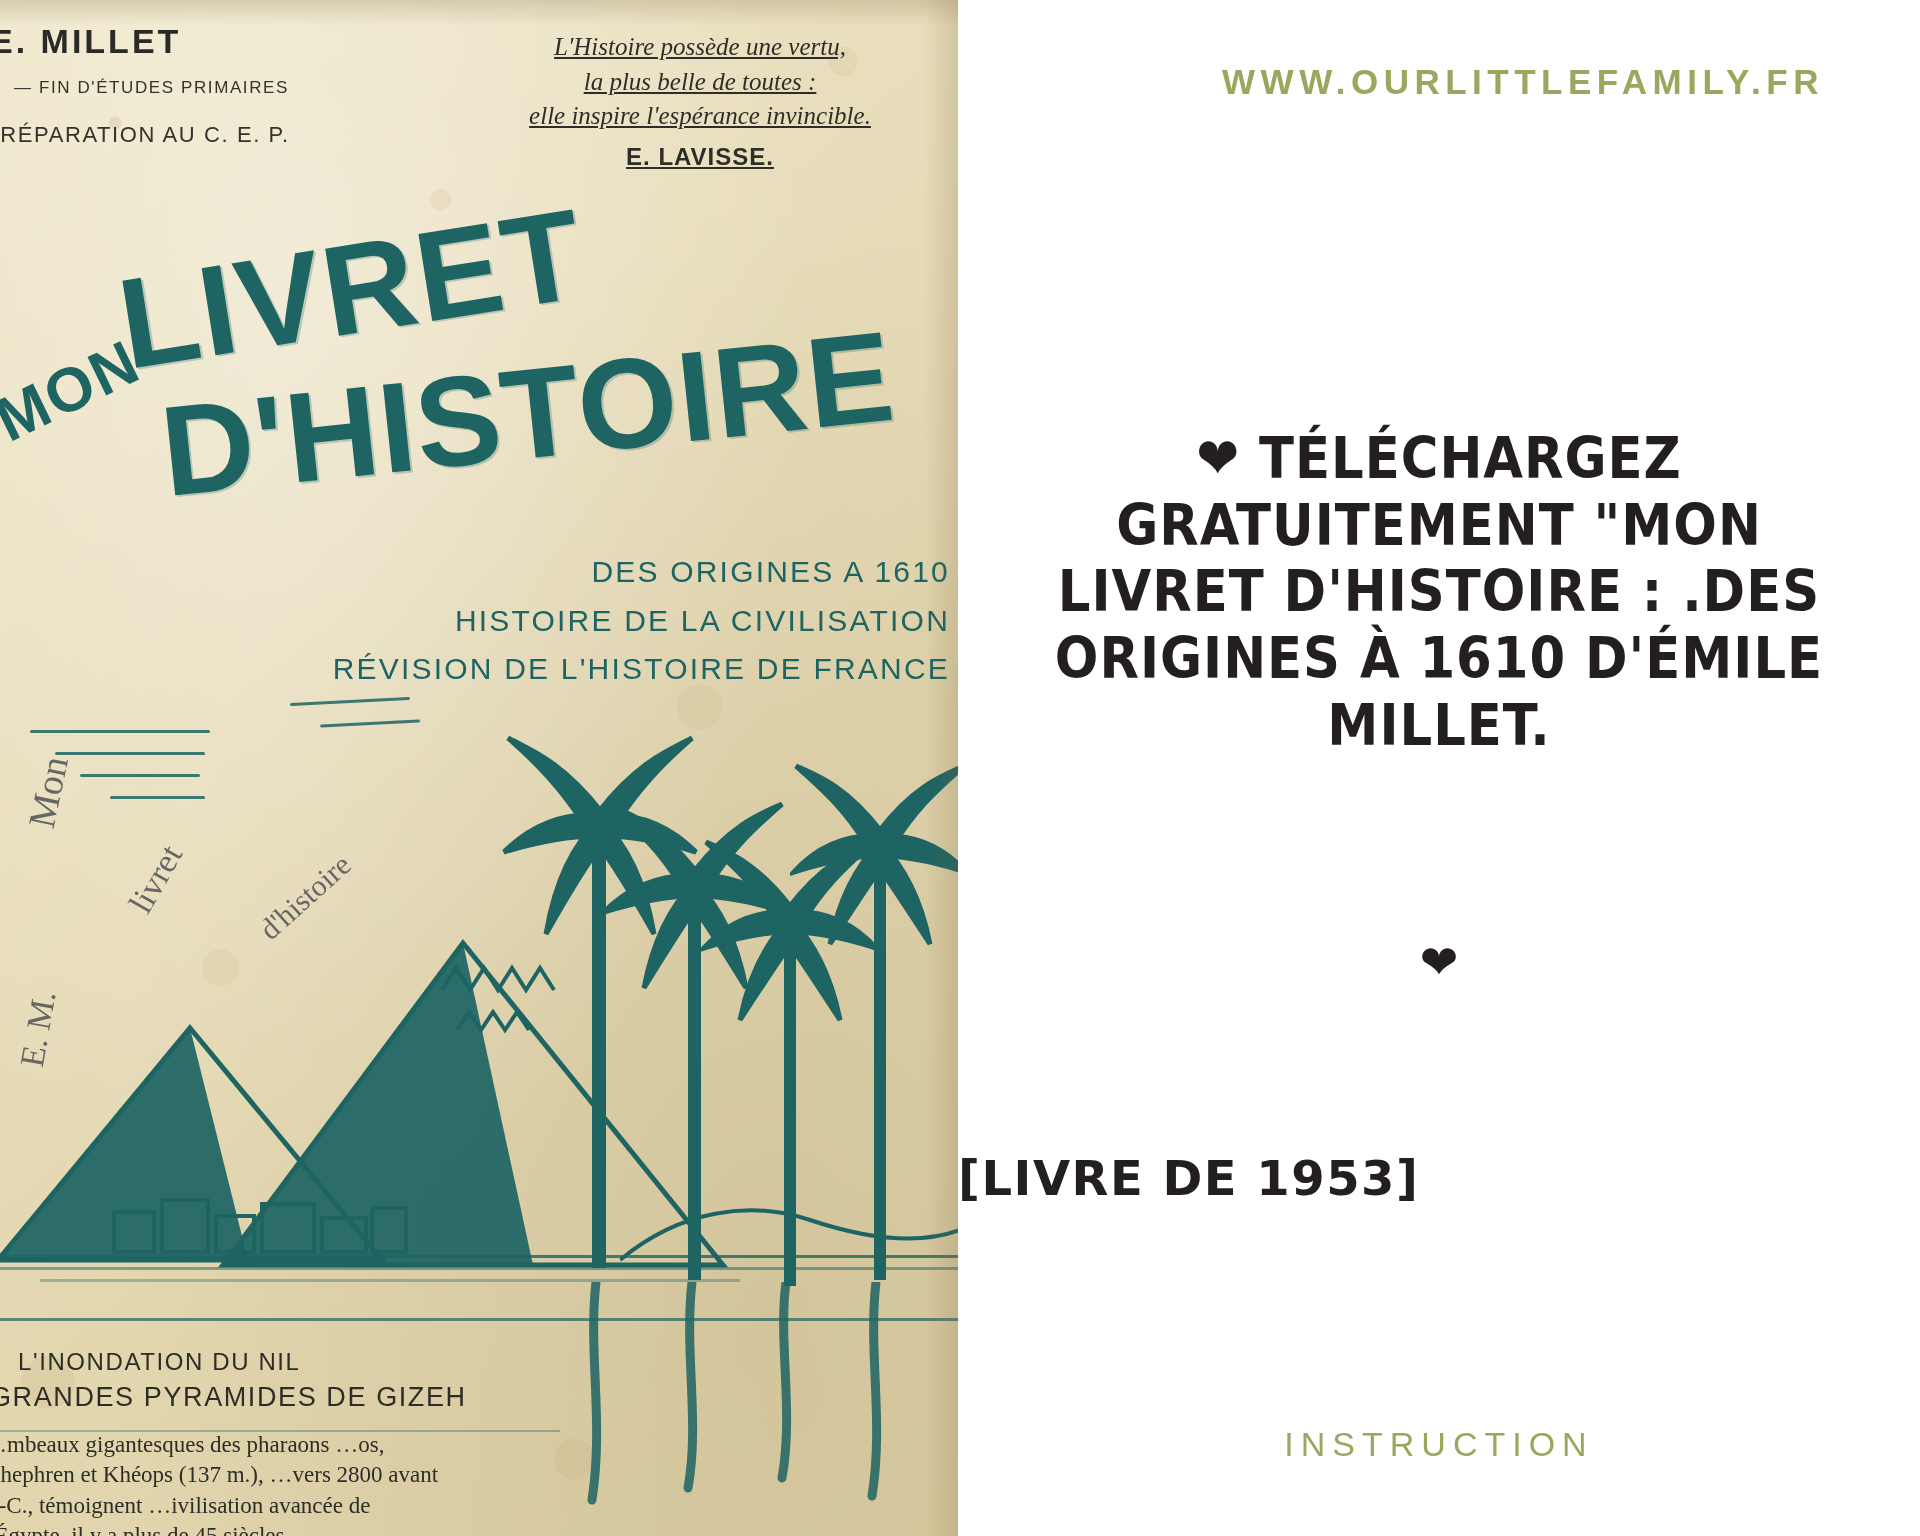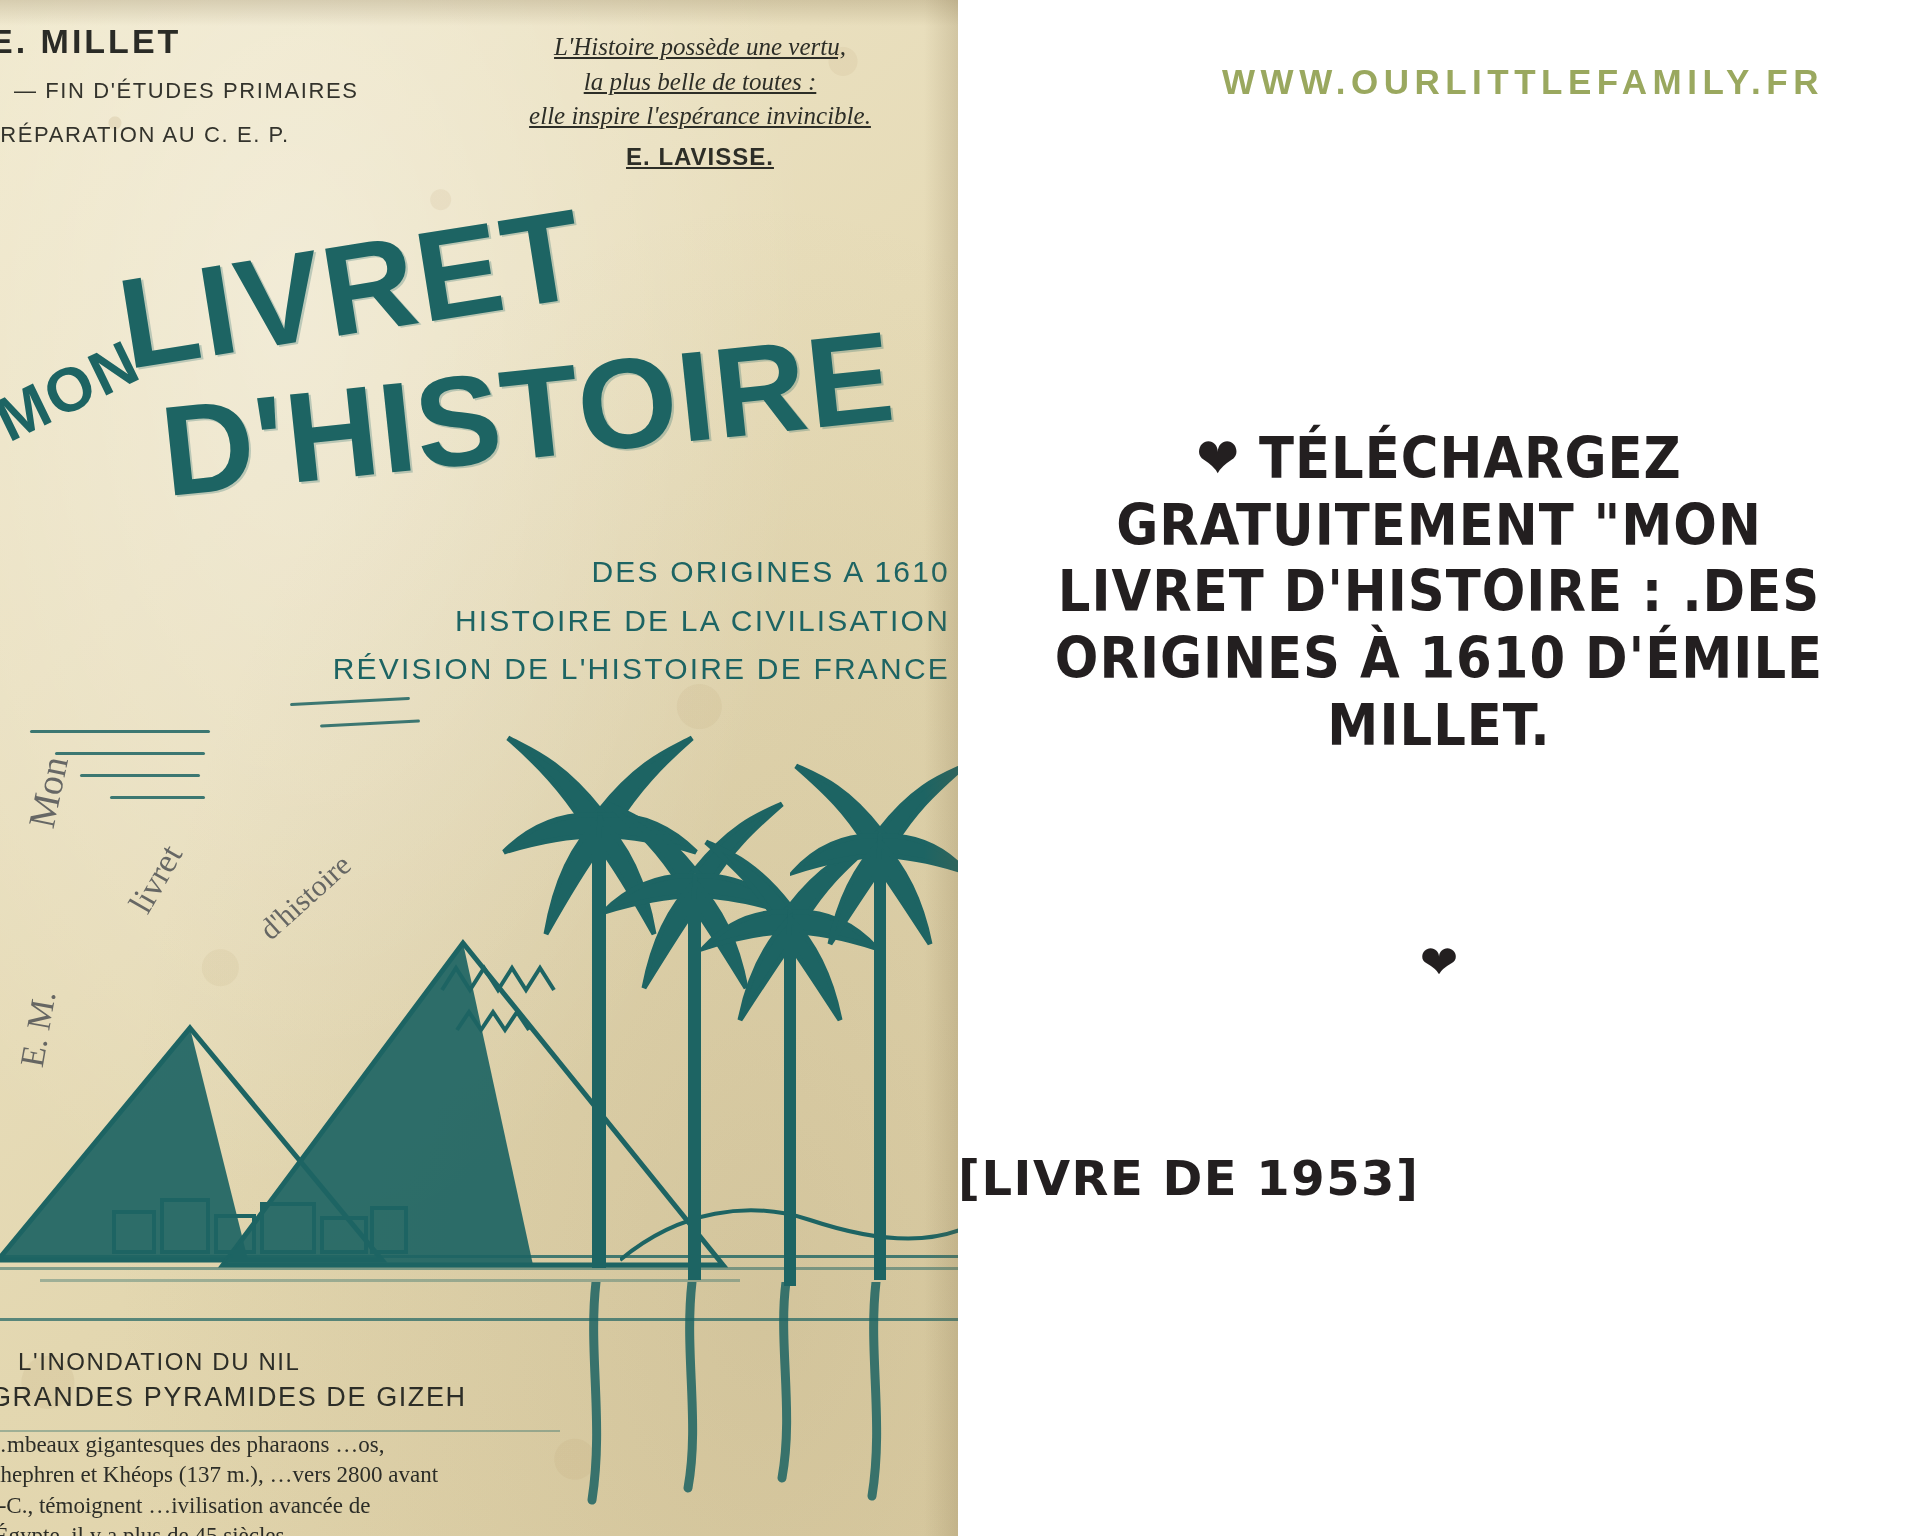--- a/index.html
+++ b/index.html
@@ -49,21 +49,21 @@
 
   
   .author {
     position:absolute; left:-10px; top:22px;
     font-size:34px; letter-spacing:3px; font-weight:700;
     color:#2a2b26;
     font-family:"Liberation Sans", sans-serif;
   }
   .author-sub1 {
     position:absolute; left:14px; top:78px;
-    font-size:22px; letter-spacing:1.6px; color:#33332c;
+    font-size:17px; letter-spacing:1.6px; color:#33332c;
   }
   .author-sub2 {
     position:absolute; left:-16px; top:122px;
     font-size:22px; letter-spacing:1.6px; color:#33332c;
   }
 
   
   .quote {
     position:absolute; left:480px; top:30px; width:440px;
     text-align:center;
@@ -332,15 +332,16 @@
 
   <div class="panel">
     <div class="site-url">WWW.OURLITTLEFAMILY.FR</div>
 
     <div class="headline">❤ TÉLÉCHARGEZ GRATUITEMENT "MON LIVRET D'HISTOIRE : .DES ORIGINES À 1610 D'ÉMILE MILLET.</div>
 
     <div class="heart-bottom">❤</div>
 
     <div class="bracket">[LIVRE DE 1953]</div>
 
+    <div class="instruction">INSTRUCTION</div>
   </div>
 
 </div>
 
 </body></html>

